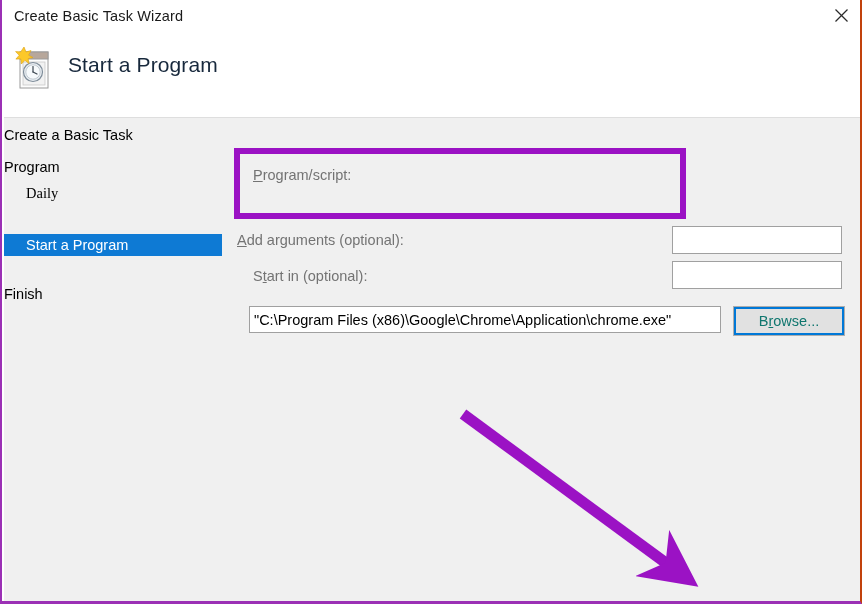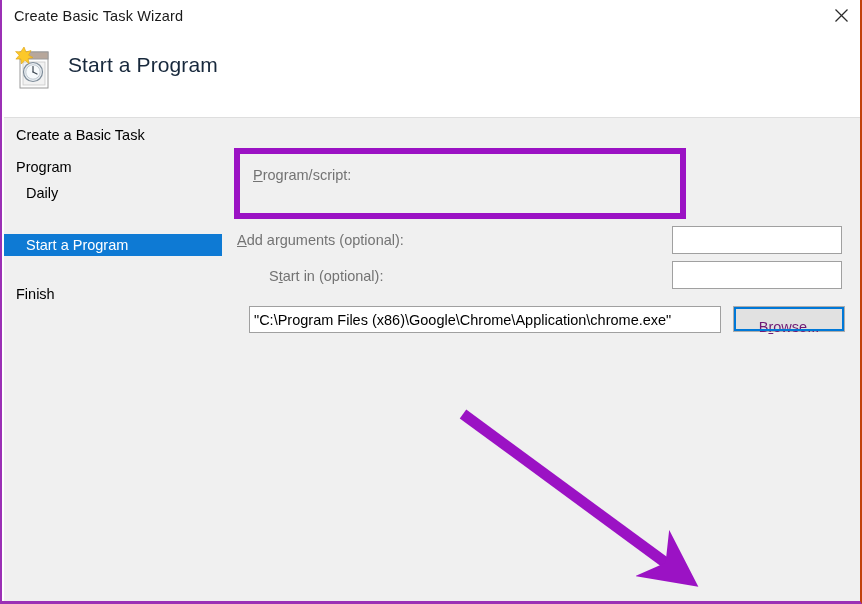--- a/index.html
+++ b/index.html
@@ -108,21 +108,21 @@
     background: #f0f0f0;
   }
   .nav-item {
     position: absolute;
     left: 0;
     width: 218px;
     height: 22px;
     line-height: 22px;
     font-size: 14.5px;
     color: #000000;
-    padding-left: 12px;
+    padding-left: 0;
     box-sizing: border-box;
     white-space: nowrap;
     cursor: default;
   }
   .nav-item.sub { padding-left: 22px; }
   .nav-item.selected {
     background: #0e7ad4;
     color: #ffffff;
   }
 
@@ -157,31 +157,31 @@
     padding: 0 4px;
     outline: none;
     border-radius: 0;
   }
 
   .browse-btn {
     position: absolute;
     left: 511px;
     top: 188px;
     width: 112px;
-    height: 19px;
+    height: 30px;
     background: #e1e1e1;
     border: 1px solid #adadad;
     outline: 2px solid #0078d7;
     outline-offset: -3px;
     box-sizing: border-box;
     font-family: "Liberation Sans", sans-serif;
     font-size: 14.5px;
-    color: #701a75;
+    color: #0f766e;
     cursor: default;
-    padding: 12px;
+    padding: 0;
   }
   .browse-btn .acc {
     text-decoration: underline;
     text-underline-offset: 1px;
   }
 
   
   .footer {
     position: absolute;
     left: 2px;
@@ -251,38 +251,38 @@
     </div>
     <div class="header-title">Start a Program</div>
   </div>
   <div class="header-rule"></div>
 
   <div class="body-area">
 
     <div class="sidebar">
       <div class="nav-item" style="top:6px;">Create a Basic Task</div>
       <div class="nav-item" style="top:38px;">Program</div>
-      <div class="nav-item sub" style="top:64px;">Daily</div>
+      <div class="nav-item sub" style="top:64px;font-family:Liberation Serif, serif;">Daily</div>
       <div class="nav-item sub selected" style="top:116px;">Start a Program</div>
       <div class="nav-item" style="top:132px;margin-top:33px;">Finish</div>
     </div>
 
     <div class="form-panel">
 
       <div class="field-label" style="left:31px; top:49px;"><span class="acc">P</span><span>rogram/script:</span></div>
 
       <input class="text-input" style="left: 27px; top: 188px; width: 472px; height: 27px;" type="text" value="&quot;C:\Program Files (x86)\Google\Chrome\Application\chrome.exe&quot;">
 
       <button class="browse-btn"><span>B</span><span class="acc">r</span><span>owse...</span></button>
 
       <div class="field-label" style="left:15px; top:114px;"><span class="acc">A</span><span>dd arguments (optional):</span></div>
 
       <input class="text-input" style="left: 450px; top: 108px; width: 170px; height: 28px;" type="text" value="">
 
-      <div class="field-label" style="left:31px; top:150px;margin-left:16px;"><span>S</span><span class="acc">t</span><span>art in (optional):</span></div>
+      <div class="field-label" style="left:31px; top:150px;"><span>S</span><span class="acc">t</span><span>art in (optional):</span></div>
 
       <input class="text-input" style="left: 450px; top: 143px; width: 170px; height: 28px;" type="text" value="">
     </div>
   </div>
 
   <div class="footer-rule"></div>
   <div class="footer">
     
     
     

